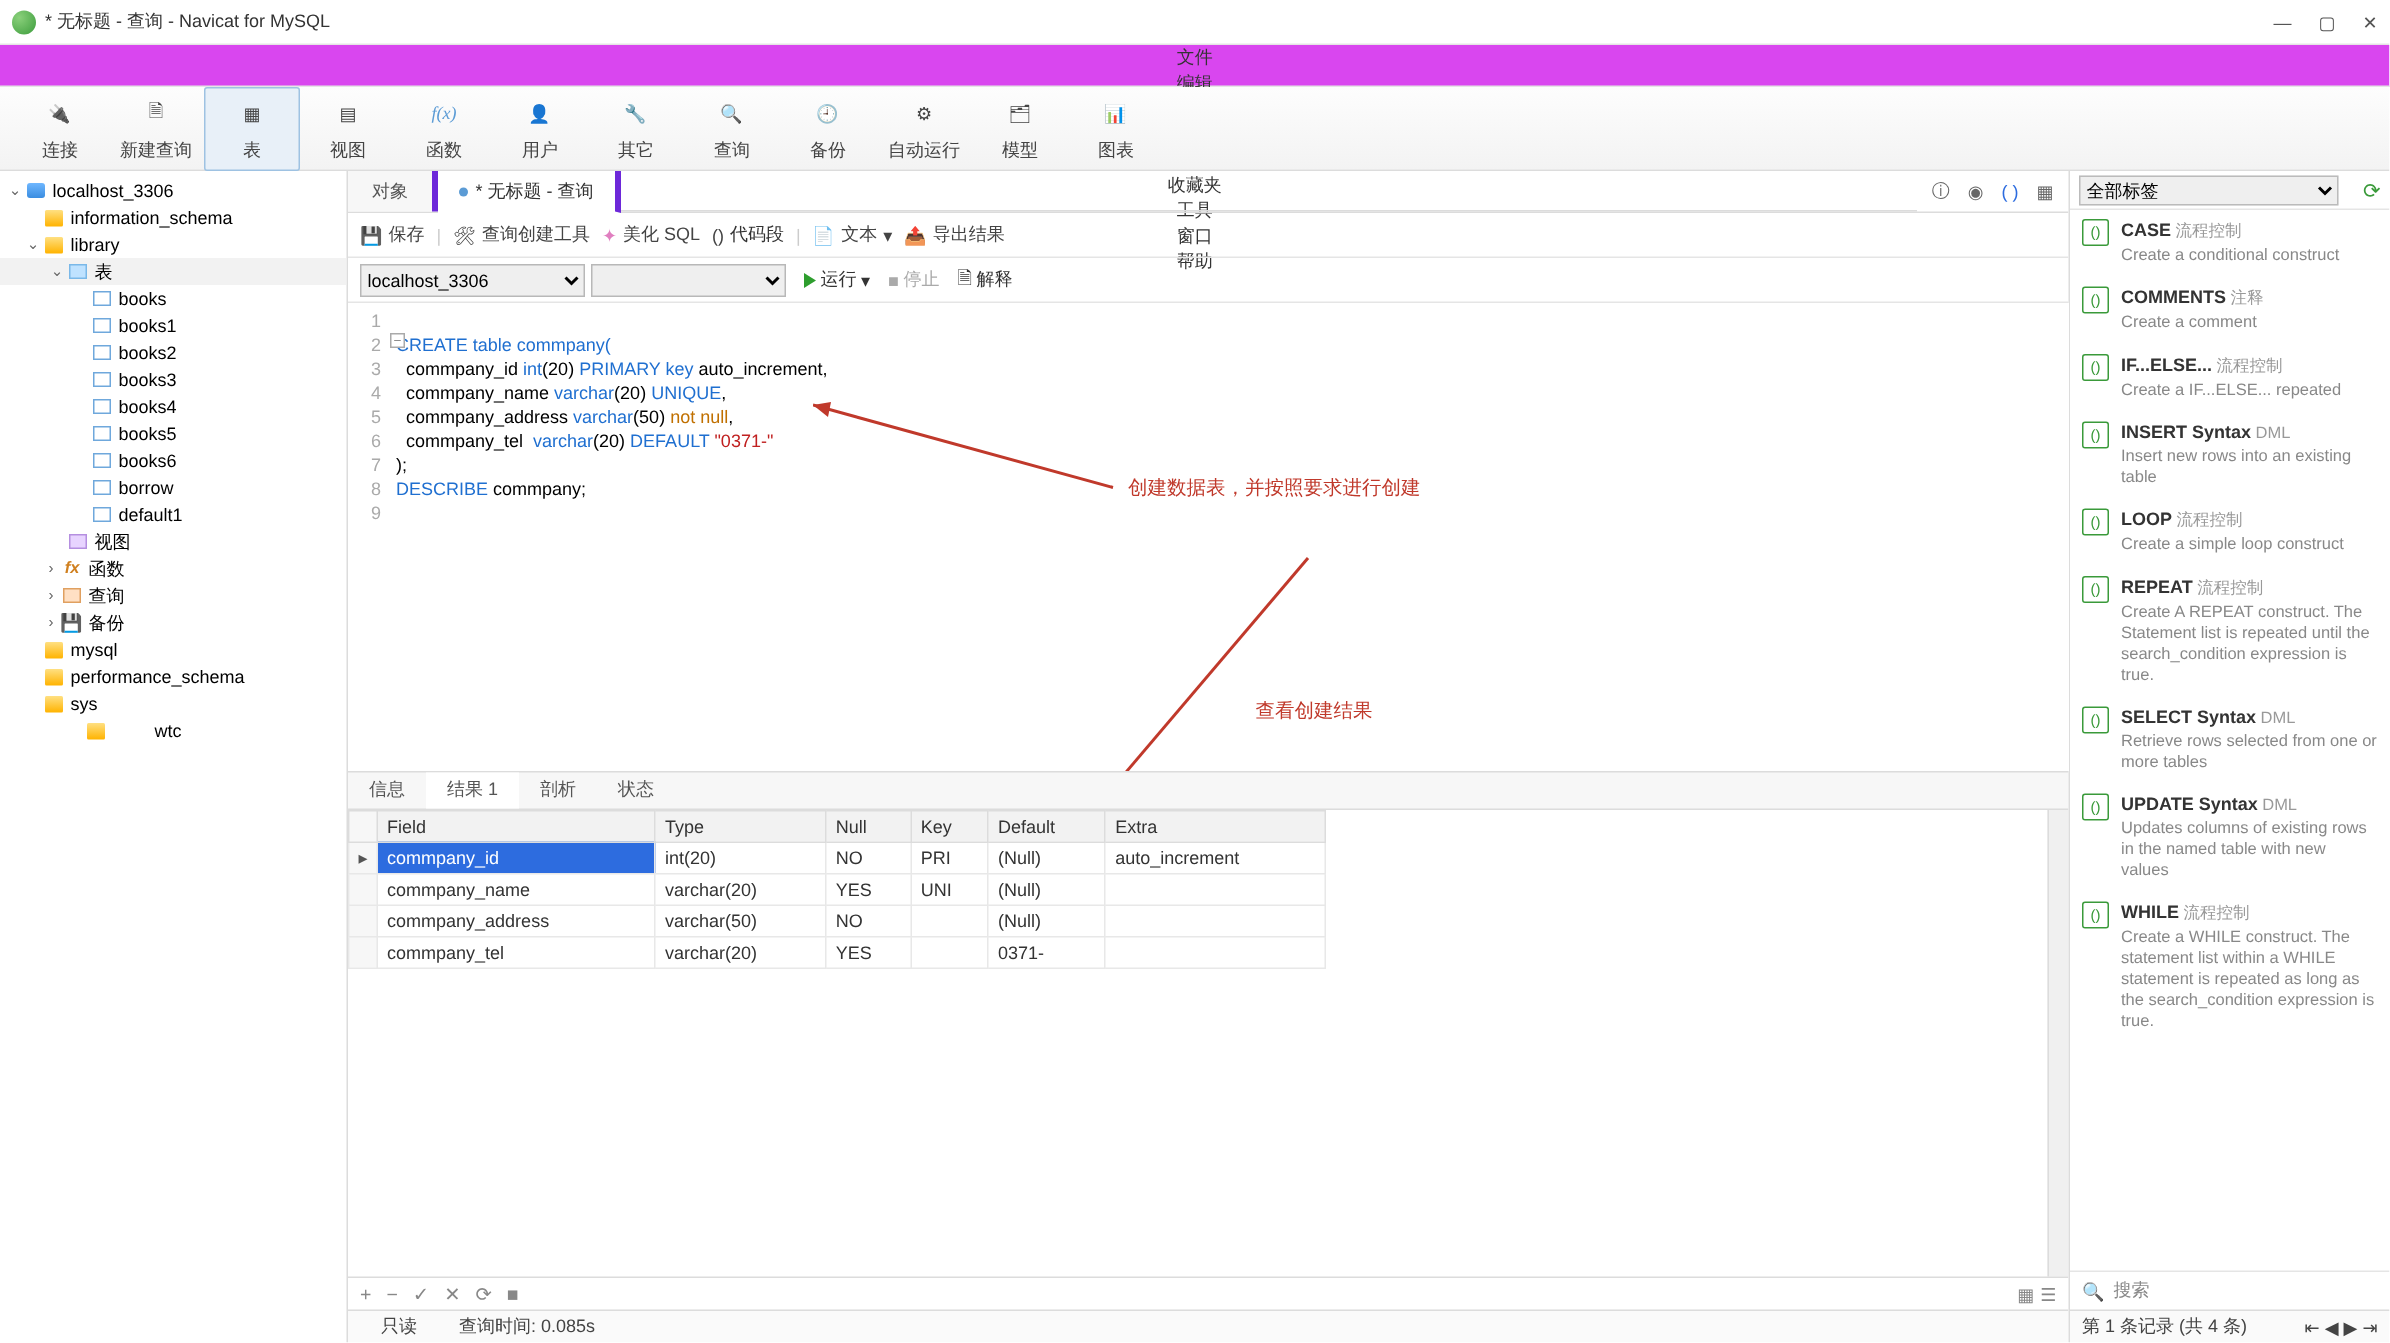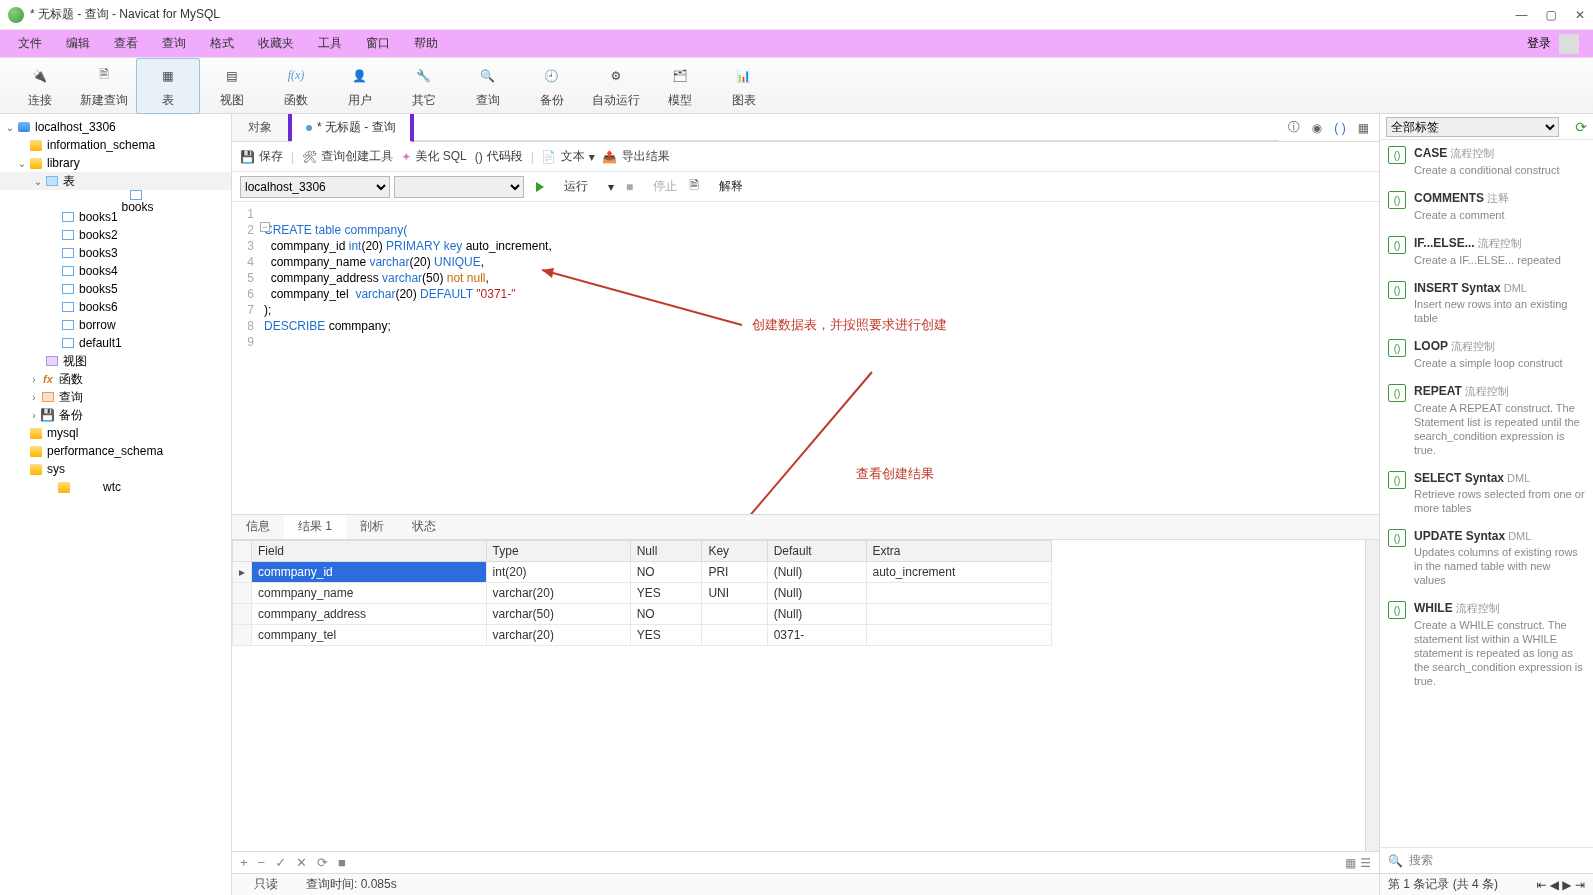--- a/index.html
+++ b/index.html
@@ -1,21 +1,21 @@
 <!DOCTYPE html>
 <html><head>
 <meta charset="utf-8">
 <style>
 *{box-sizing:border-box;margin:0;padding:0;font-family:"Microsoft YaHei",Tahoma,Arial,sans-serif;font-size:12px;}
 body{background:#fff;overflow:hidden;width:1593px;height:895px;display:flex;flex-direction:column;}
 .titlebar{height:30px;background:#fff;display:flex;align-items:center;padding:0 8px;border-bottom:1px solid #e5e5e5;}
 .titlebar .app-icon{width:16px;height:16px;border-radius:50%;background:radial-gradient(circle at 30% 30%,#8ad07b,#3c9c3c);margin-right:6px;}
 .titlebar .title{flex:1;color:#333;}
 .titlebar .winbtns{display:flex;gap:18px;color:#555;font-size:14px;}
-.menubar{height:28px;background:#f0abfc;display:flex;align-items:center;padding:0 6px;border-bottom:1px solid #e5e5e5;}
+.menubar{height:28px;background:#d946ef;display:flex;align-items:center;padding:0 6px;border-bottom:1px solid #e5e5e5;flex-direction:column;}
 .menubar .item{padding:0 12px;color:#333;cursor:default;}
 .menubar .right{margin-left:auto;display:flex;align-items:center;gap:8px;padding-right:8px;}
 .avatar{width:20px;height:20px;background:#ddd;}
 .toolbar{height:56px;background:linear-gradient(#fdfdfd,#f3f3f3);display:flex;align-items:center;padding:0 8px;border-bottom:1px solid #dcdcdc;}
 .tbtn{display:flex;flex-direction:column;align-items:center;justify-content:center;width:64px;height:56px;color:#444;gap:3px;}
 .tbtn .ic{width:26px;height:26px;display:flex;align-items:center;justify-content:center;}
 .tbtn.active{background:#e8f0f8;border:1px solid #9ec2e2;border-radius:2px;}
 .main{flex:1;display:flex;min-height:0;}
 .sidebar{width:232px;border-right:1px solid #dcdcdc;background:#fff;overflow:auto;padding:4px 0;}
 .trow{display:flex;align-items:center;height:18px;padding:0 4px;white-space:nowrap;}
@@ -33,38 +33,38 @@
 .tab.obj{width:60px;justify-content:center;}
 .tab.active{background:#fff;border-bottom:1px solid #fff;margin-bottom:-1px;color:#333;}
 .tab .dot{width:6px;height:6px;background:#5b9bd5;border-radius:50%;}
 .subgap{flex:1;border-bottom:1px solid #dcdcdc;}
 .rightgap{width:auto;display:flex;align-items:center;gap:12px;padding:0 10px;color:#666;}
 .qbar{height:30px;display:flex;align-items:center;gap:8px;padding:0 8px;border-bottom:1px solid #e5e5e5;}
 .qbar .qbtn{display:flex;align-items:center;gap:4px;color:#444;}
 .qbar .sep{color:#ccc;}
 .connbar{height:30px;display:flex;align-items:center;gap:4px;padding:0 8px;border-bottom:1px solid #e5e5e5;}
 .connbar select{height:22px;border:1px solid #b8b8b8;font-size:12px;}
-.runbtn{display:flex;align-items:center;gap:20px;color:#333;margin-left:8px;}
+.runbtn{display:flex;align-items:center;gap:3px;color:#333;margin-left:8px;}
 .tri{width:0;height:0;border-left:8px solid #2e9e2e;border-top:5px solid transparent;border-bottom:5px solid transparent;}
 .editor{flex:1;display:flex;overflow:auto;background:#fff;font-family:Consolas,monospace;font-size:13px;position:relative;min-height:0;}
 .gutter{width:28px;text-align:right;color:#aaa;padding:4px 6px 0 0;background:#fff;user-select:none;}
 .gutter div{height:16px;line-height:16px;}
 .code{padding:4px 0 0 4px;white-space:pre;line-height:16px;}
 .kw{color:#1f6fd0;}
 .ty{color:#1f6fd0;}
 .co{color:#c07000;}
 .str{color:#c02020;}
 .fold{position:absolute;left:28px;top:20px;width:10px;height:10px;border:1px solid #aaa;background:#fff;font-size:9px;line-height:8px;text-align:center;color:#888;}
 .annot{position:absolute;color:#c0392b;font-size:13px;font-family:Liberation Mono, monospace;}
 .arrow-svg{position:absolute;pointer-events:none;}
 .restabs{height:26px;display:flex;border-top:1px solid #dcdcdc;border-bottom:1px solid #dcdcdc;background:#f7f7f7;}
 .rtab{padding:0 14px;display:flex;align-items:center;color:#555;}
 .rtab.active{background:#fff;}
 .grid{flex:0 0 auto;}
-.grid table{width:820px;border-collapse:collapse;}
+.grid table{width:652px;border-collapse:collapse;}
 .grid th{background:#f2f2f2;border:1px solid #dcdcdc;text-align:left;padding:3px 6px;font-weight:normal;color:#333;height:20px;}
 .grid td{border:1px solid #e8e8e8;padding:3px 6px;height:20px;color:#333;}
 .grid .marker{width:12px;background:#f7f7f7;text-align:center;color:#555;}
 .grid tr.selected td.first{background:#2d6cdf;color:#fff;}
 .nullv{color:#bbb;}
 .grid-wrap{flex:1;display:flex;min-height:0;}
 .grid-body{flex:1;overflow:auto;position:relative;}
 .scrollhint{width:14px;background:#f0f0f0;border-left:1px solid #dcdcdc;}
 .gridfoot{height:22px;border-top:1px solid #dcdcdc;display:flex;align-items:center;padding:0 8px;gap:10px;color:#888;}
 .gridfoot .ic{font-size:13px;}
@@ -193,21 +193,21 @@
         <span>library</span>
       </div>
     <div class="trow sel" style="padding-left:32px">
         <span class="tw">⌄</span>
         <span class="tic">
           <span class="folder-ic"></span>
         </span>
         <span>表</span>
       </div>
     <div id="tree-tables">
-        <div class="trow" style="padding-left: 48px; flex-direction: column;">
+        <div class="trow" style="padding-left: 48px;">
           <span class="tw"></span>
           <span class="tic">
             <span class="tbl-ic"></span>
           </span>
           <span>books</span>
         </div>
         <div class="trow" style="padding-left: 48px;">
           <span class="tw"></span>
           <span class="tic">
             <span class="tbl-ic"></span>
@@ -378,21 +378,21 @@
       <div class="code"><div> </div><div><span class="kw">CREATE table commpany(</span></div><div>  <span>commpany_id </span><span class="ty">int</span><span>(20) </span><span class="kw">PRIMARY key</span><span> auto_increment,</span></div><div>  <span>commpany_name </span><span class="ty">varchar</span><span>(20) </span><span class="kw">UNIQUE</span><span>,</span></div><div>  <span>commpany_address </span><span class="ty">varchar</span><span>(50) </span><span class="co">not null</span><span>,</span></div><div>  <span>commpany_tel  </span><span class="ty">varchar</span><span>(20) </span><span class="kw">DEFAULT</span><span class="str"> "0371-"</span></div><div><span>);</span></div><div><span class="kw">DESCRIBE</span><span> commpany;</span></div></div>
       <svg class="arrow-svg" style="left:310px;top:48px" width="210" height="80">
           <line x1="0" y1="20" x2="200" y2="75" stroke="#c0392b" stroke-width="2"></line>
           <polygon points="0,20 12,18 10,28" fill="#c0392b"></polygon>
         </svg>
       <div class="annot" style="left:520px;top:114px">创建数据表，并按照要求进行创建</div>
       <svg class="arrow-svg" style="left:470px;top:160px" width="180" height="220">
           <line x1="0" y1="210" x2="170" y2="10" stroke="#c0392b" stroke-width="2"></line>
           <polygon points="0,210 14,204 10,196" fill="#c0392b"></polygon>
         </svg>
-      <div class="annot" style="left:624px;top:263px">查看创建结果</div>
+      <div class="annot" style="left:605px;top:263px">查看创建结果</div>
     </div>
 
     <div class="restabs">
       <div class="rtab">信息</div>
       <div class="rtab active">结果 1</div>
       <div class="rtab">剖析</div>
       <div class="rtab">状态</div>
     </div>
 
     <div class="grid-wrap">

